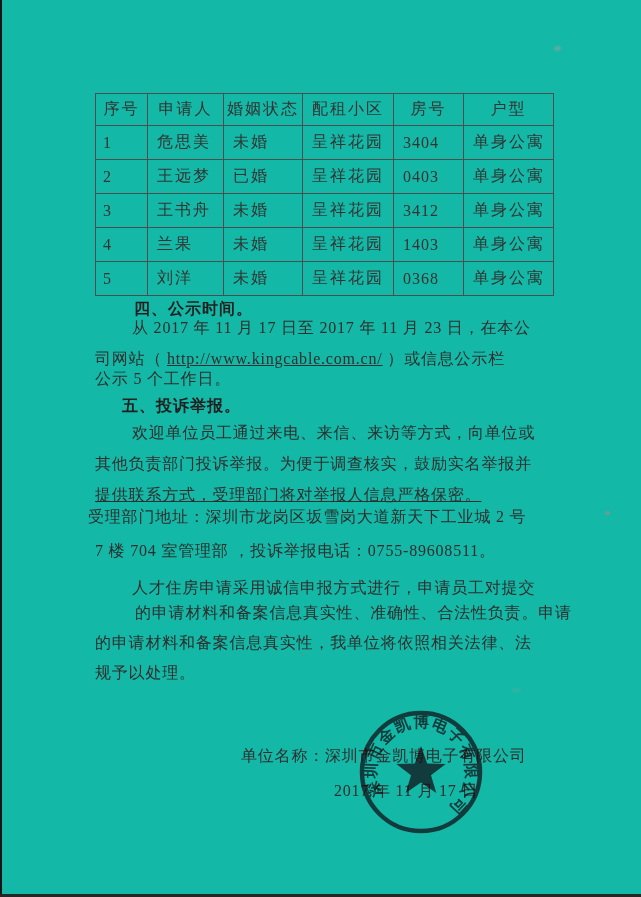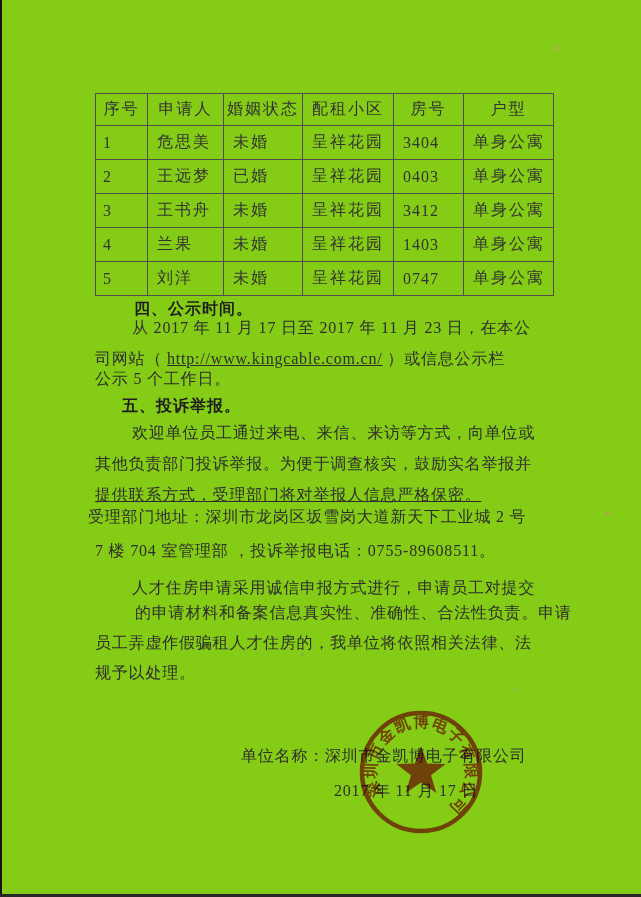--- a/index.html
+++ b/index.html
@@ -1,19 +1,19 @@
 <!DOCTYPE html>
 <html><head>
 <meta charset="utf-8">
 <style>
   html, body { margin: 0; padding: 0; background: #e8e8e8; }
   .page {
     position: relative;
     width: 641px; height: 897px;
-    background: #84cc16;
+    background: #14b8a6;
     overflow: hidden;
     font-family: "Liberation Serif", "DejaVu Serif", serif;
     color: #2b2b2b;
   }
   
   .edge-left   { position: absolute; left: 0; top: 0; width: 2px; height: 897px; background: #141414; }
   .edge-bottom { position: absolute; left: 0; bottom: 0; width: 641px; height: 3px; background: #262626; }
 
   
   .tbl-wrap { position: absolute; left: 95px; top: 93px; }
@@ -119,41 +119,41 @@
             <td class="c2">未婚</td>
             <td class="c3">呈祥花园</td>
             <td class="c4">1403</td>
             <td class="c5">单身公寓</td>
           </tr>
           <tr>
             <td class="c0">5</td>
             <td class="c1">刘洋</td>
             <td class="c2">未婚</td>
             <td class="c3">呈祥花园</td>
-            <td class="c4">0747</td>
+            <td class="c4">0368</td>
             <td class="c5">单身公寓</td>
           </tr>
         </tbody>
     </table>
   </div>
 
   <div>
       <div class="line bold" style="top: 299px; left: 134px;">四、公示时间。</div>
       <div class="line" style="top: 318px; left: 132px;">从 2017 年 11 月 17 日至 2017 年 11 月 23 日，在本公</div>
       <div class="line" style="top: 349px; left: 95px;"><span>司网站（ </span><span class="u">http://www.kingcable.com.cn/</span><span> ）或信息公示栏</span></div>
       <div class="line" style="top: 369px; left: 95px;">公示 5 个工作日。</div>
       <div class="line bold" style="top: 396px; left: 122px; text-align: center;">五、投诉举报。</div>
       <div class="line" style="top: 423px; left: 132px;">欢迎单位员工通过来电、来信、来访等方式，向单位或</div>
       <div class="line" style="top: 454px; left: 95px;">其他负责部门投诉举报。为便于调查核实，鼓励实名举报并</div>
       <div class="line" style="top: 485px; left: 95px; text-decoration: underline;">提供联系方式，受理部门将对举报人信息严格保密。</div>
       <div class="line" style="top: 507px; left: 88px;">受理部门地址：深圳市龙岗区坂雪岗大道新天下工业城 2 号</div>
       <div class="line" style="top: 541px; left: 95px;">7 楼 704 室管理部 ，投诉举报电话：0755-89608511。</div>
       <div class="line" style="top: 578px; left: 132px;">人才住房申请采用诚信申报方式进行，申请员工对提交</div>
       <div class="line" style="top: 603px; left: 95px; margin-left: 40px;">的申请材料和备案信息真实性、准确性、合法性负责。申请</div>
-      <div class="line" style="top: 633px; left: 95px;">员工弄虚作假骗租人才住房的，我单位将依照相关法律、法</div>
+      <div class="line" style="top: 633px; left: 95px;">的申请材料和备案信息真实性，我单位将依照相关法律、法</div>
       <div class="line" style="top: 663px; left: 95px;">规予以处理。</div>
       <div class="line" style="top: 746px; left: 241px;">单位名称：深圳市金凯博电子有限公司</div>
       <div class="line" style="top: 781px; left: 334px;">2017 年 11 月 17 日</div>
     </div>
 
   <svg class="stamp" viewBox="0 0 136 140" xmlns="http://www.w3.org/2000/svg">
     <defs>
       <path id="stampArc" d="M 29 92.5 A 45 45 0 1 1 90.5 109" fill="none"></path>
     </defs>
     <circle cx="68" cy="70" r="59" fill="none" stroke="#cf3a44" stroke-width="4.5"></circle>

